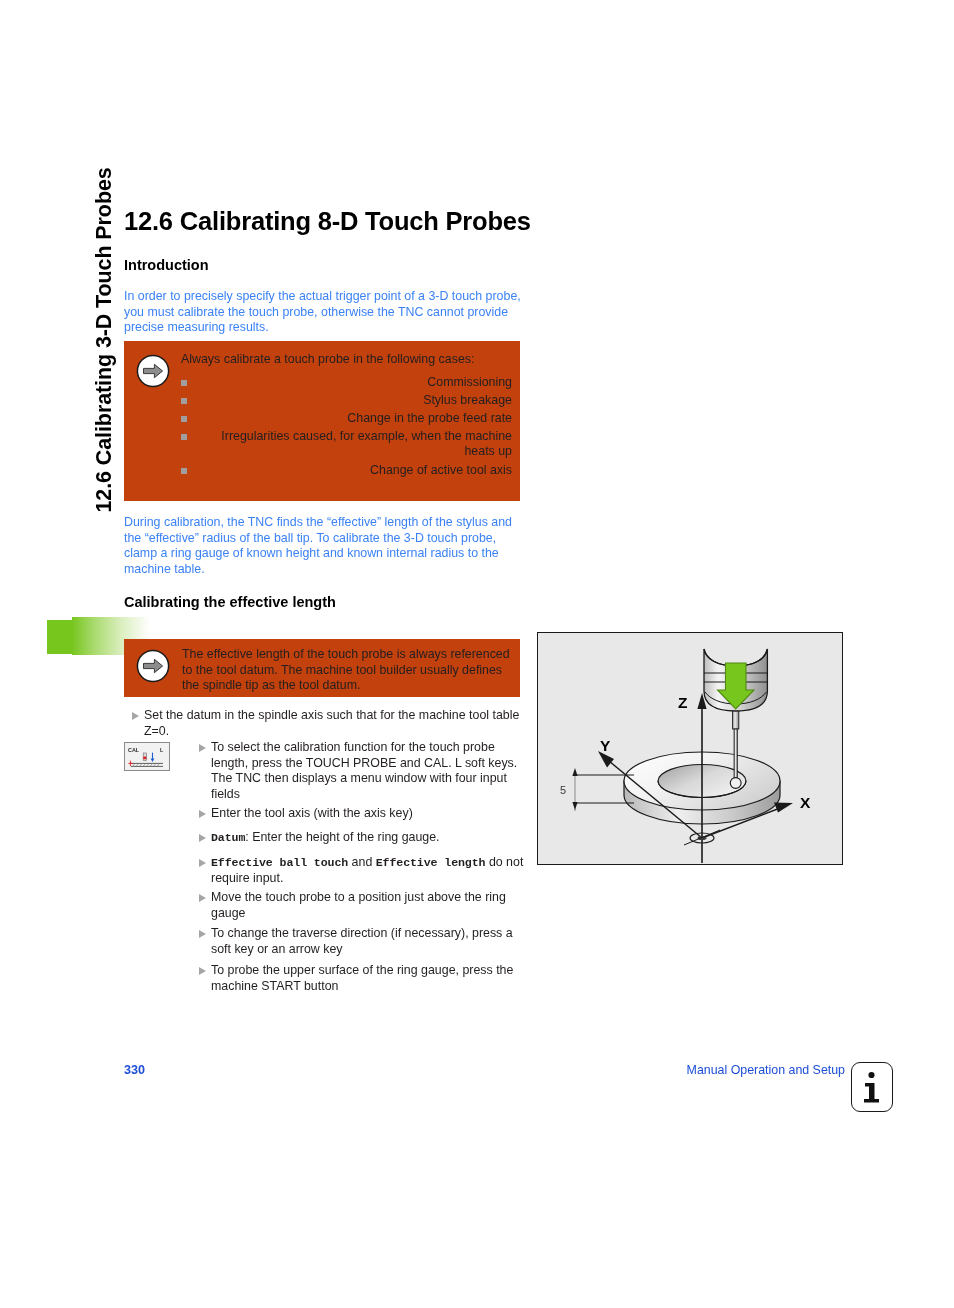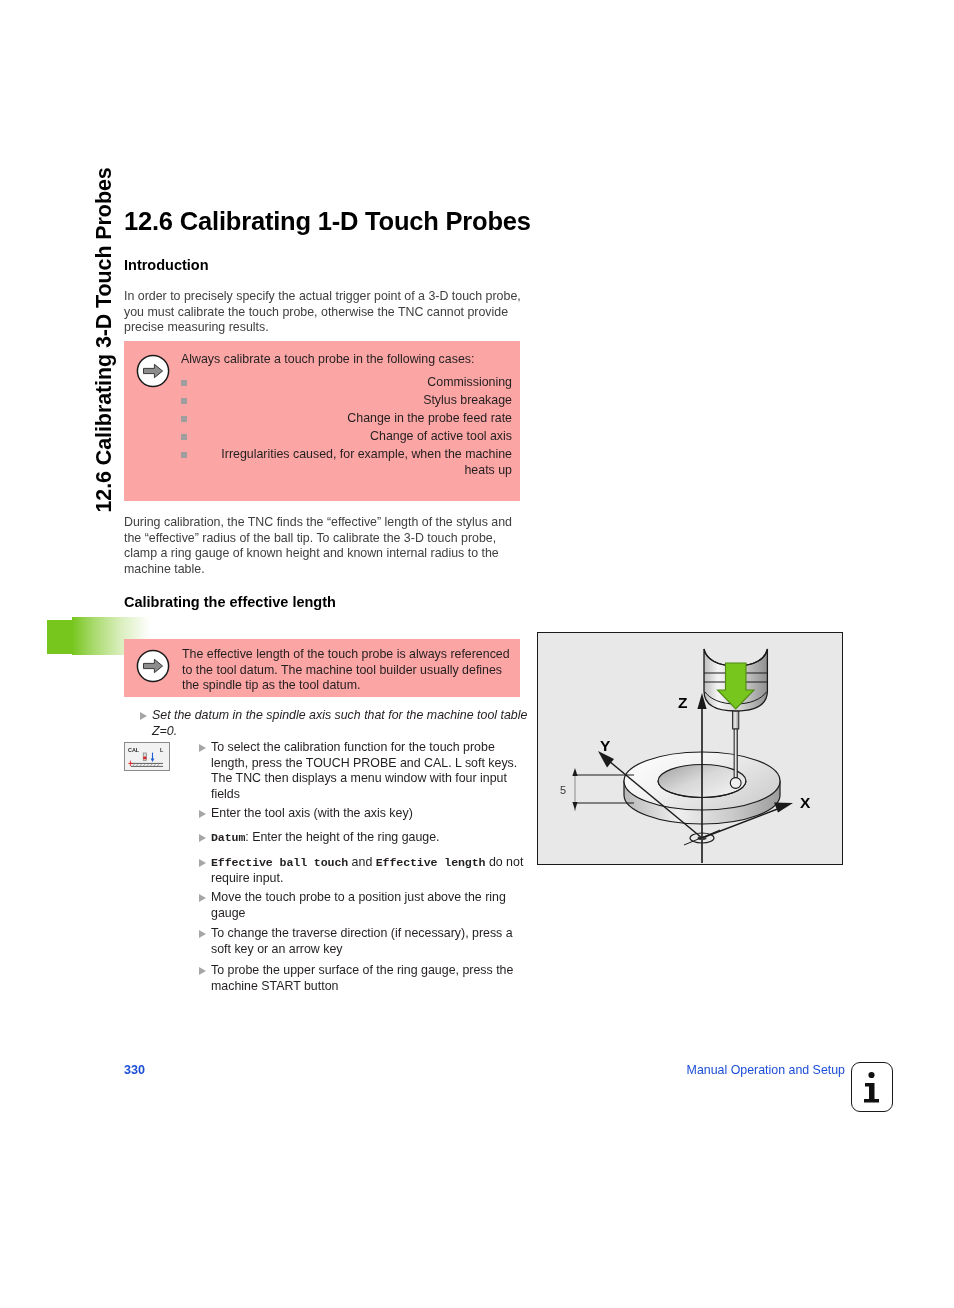--- a/index.html
+++ b/index.html
@@ -76,29 +76,29 @@
     font-weight: bold;
     color: #000;
   }
   h2.intro-title { position: absolute; left: 0; top: 257px; }
   h2.calib-title { position: absolute; left: 0; top: 594px; }
 
   p.body-text {
     margin: 0;
     font-size: 12.4px;
     line-height: 15.6px;
-    color: #404040;
+    color: #3b82f6;
   }
   p.intro-para { position: absolute; left: 0; top: 289px; width: 398px; }
   p.during-para { position: absolute; left: 0; top: 515px; width: 400px; }
 
   
   .note {
     position: absolute;
-    background: #fca5a5;
+    background: #c2410c;
     box-sizing: border-box;
   }
   .note-1 { left: 0; top: 341px; width: 396px; height: 160px; }
   .note-2 { left: 0; top: 639px; width: 396px; height: 58px; padding-left: 30px; }
 
   .note-icon {
     position: absolute;
     left: 12px;
     top: 13px;
     width: 34px;
@@ -151,21 +151,21 @@
     left: 0;
     top: 3.5px;
     width: 0;
     height: 0;
     border-left: 7px solid #a6a6a6;
     border-top: 4.5px solid transparent;
     border-bottom: 4.5px solid transparent;
   }
   .step .txt { display: block; padding-left: 12px; }
 
-  .step-l1 { left: 16px; width: 400px; font-style: italic; }
+  .step-l1 { left: 8px; width: 400px; }
   .step-l2 { left: 75px; width: 326px; }
 
   .mono {
     font-family: "Liberation Mono", "DejaVu Sans Mono", monospace;
     font-weight: bold;
     font-size: 11.6px;
     letter-spacing: -0.1px;
   }
 
   
@@ -229,41 +229,41 @@
 <body>
 
 <div class="side-head">12.6 Calibrating 3-D Touch Probes</div>
 
 <div class="tab-block"></div>
 <div class="tab-fade"></div>
 
 <div class="content">
 
   <h1 class="sec-title">
-    <span class="num">12.6</span><span>Calibrating 1-D Touch Probes</span>
+    <span class="num">12.6</span><span>Calibrating 8-D Touch Probes</span>
   </h1>
 
   <h2 class="sub-title intro-title">Introduction</h2>
   <p class="body-text intro-para">In order to precisely specify the actual trigger point of a 3-D touch probe, you must calibrate the touch probe, otherwise the TNC cannot provide precise measuring results.</p>
 
   <div class="note note-1">
     <span class="note-icon">
       <svg width="34" height="34" viewBox="0 0 34 34">
         <circle cx="17" cy="17" r="15.6" fill="#ffffff" stroke="#1a1a1a" stroke-width="1.5"></circle>
         <path d="M7.5 14.4 L18.4 14.4 L18.4 10.3 L26.6 17 L18.4 23.7 L18.4 19.6 L7.5 19.6 Z" fill="#8c8c8c" stroke="#3a3a3a" stroke-width="1"></path>
       </svg>
     </span>
     <div class="note-body">
       <div>Always calibrate a touch probe in the following cases:</div>
       <ul class="note-list">
         <li><span class="sq"></span><span>Commissioning</span></li>
         <li><span class="sq"></span><span>Stylus breakage</span></li>
         <li><span class="sq"></span><span>Change in the probe feed rate</span></li>
+        <li><span class="sq"></span><span>Irregularities caused, for example, when the machine heats up</span></li>
         <li><span class="sq"></span><span>Change of active tool axis</span></li>
-        <li><span class="sq"></span><span>Irregularities caused, for example, when the machine heats up</span></li>
       </ul>
     </div>
   </div>
 
   <p class="body-text during-para">During calibration, the TNC finds the “effective” length of the stylus and the “effective” radius of the ball tip. To calibrate the 3-D touch probe, clamp a ring gauge of known height and known internal radius to the machine table.</p>
 
   <h2 class="sub-title calib-title">Calibrating the effective length</h2>
 
   <div class="note note-2">
     <span class="note-icon">

